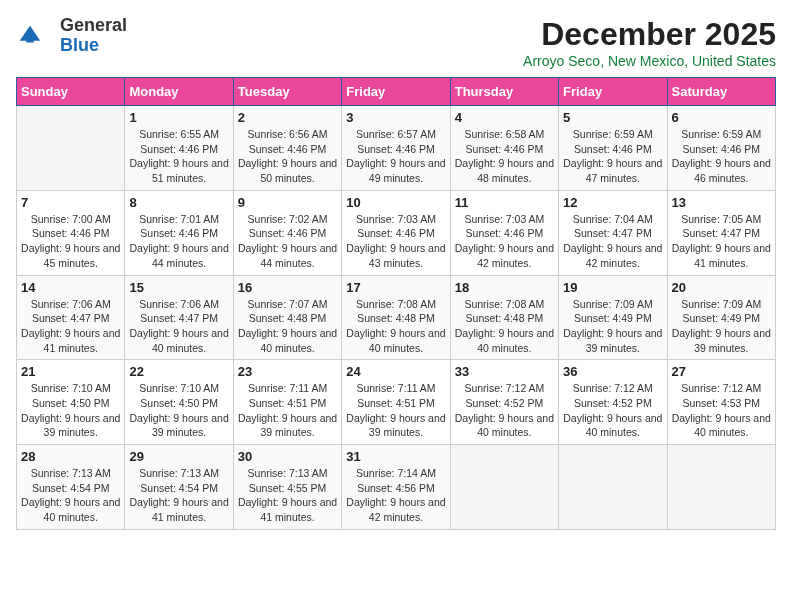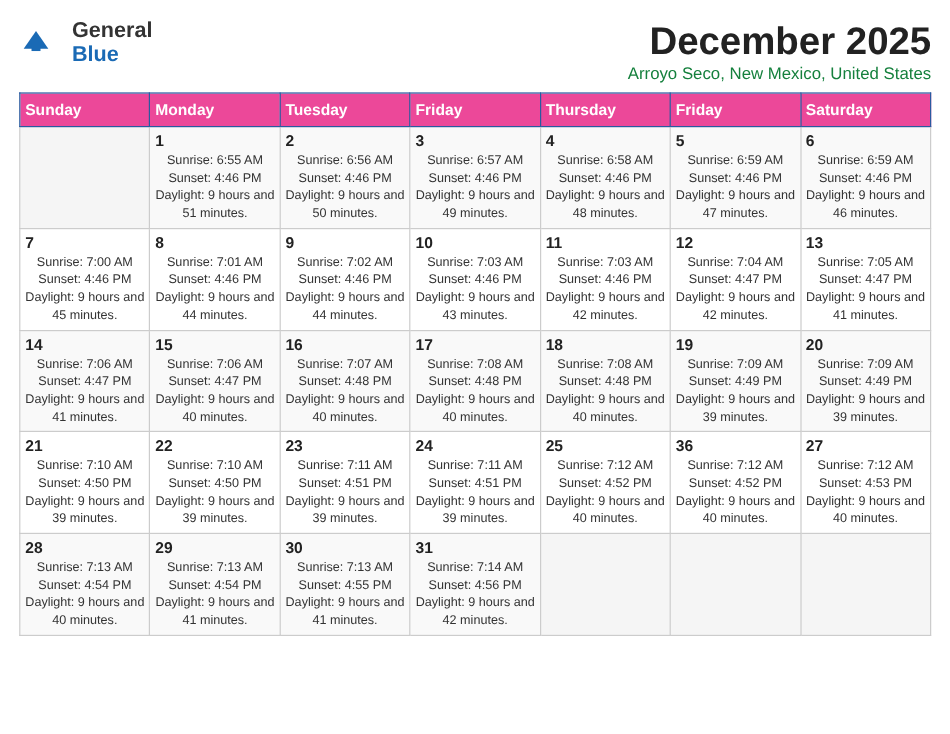--- a/index.html
+++ b/index.html
@@ -217,21 +217,21 @@
         </td>
         <td>
           <span class="day-number">23</span>
           <div class="day-info">Sunrise: 7:11 AM<br>Sunset: 4:51 PM<br>Daylight: 9 hours and 39 minutes.</div>
         </td>
         <td>
           <span class="day-number">24</span>
           <div class="day-info">Sunrise: 7:11 AM<br>Sunset: 4:51 PM<br>Daylight: 9 hours and 39 minutes.</div>
         </td>
         <td>
-          <span class="day-number">25</span>
+          <span class="day-number">33</span>
           <div class="day-info">Sunrise: 7:12 AM<br>Sunset: 4:52 PM<br>Daylight: 9 hours and 40 minutes.</div>
         </td>
         <td>
           <span class="day-number">36</span>
           <div class="day-info">Sunrise: 7:12 AM<br>Sunset: 4:52 PM<br>Daylight: 9 hours and 40 minutes.</div>
         </td>
         <td>
           <span class="day-number">27</span>
           <div class="day-info">Sunrise: 7:12 AM<br>Sunset: 4:53 PM<br>Daylight: 9 hours and 40 minutes.</div>
         </td>

